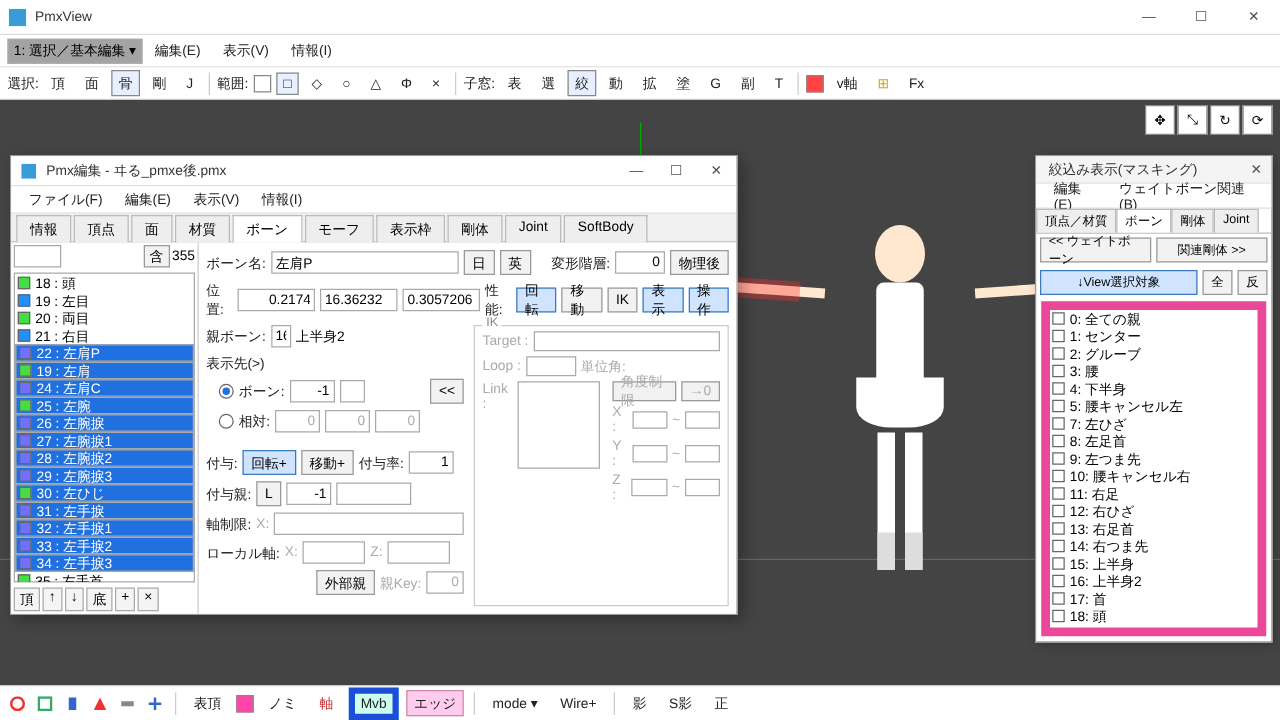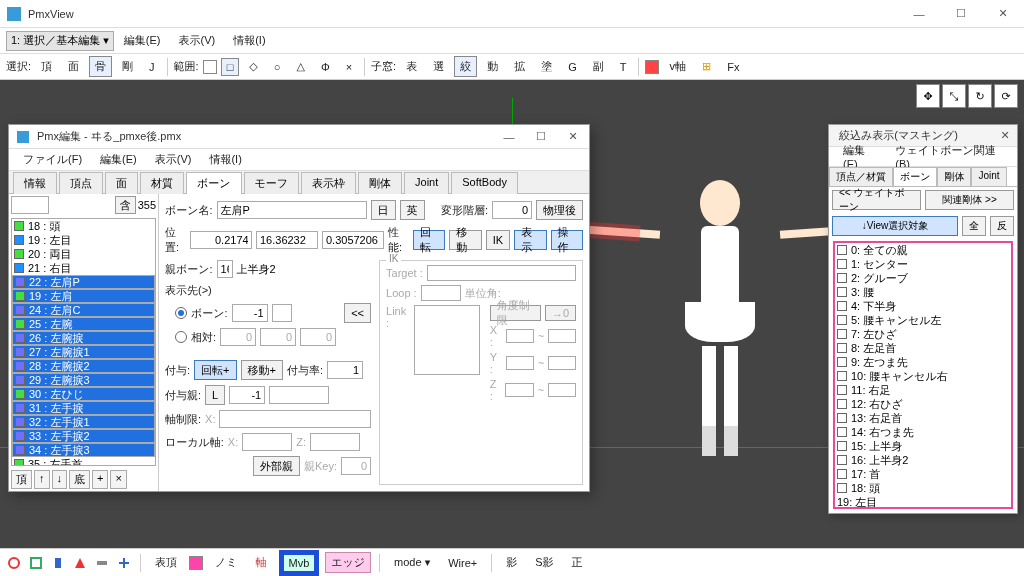--- a/index.html
+++ b/index.html
@@ -5,21 +5,21 @@
 * { box-sizing: border-box; margin: 0; padding: 0; font-family: "Yu Gothic UI", "Meiryo", sans-serif; font-size: 11px; }
 body { width: 1024px; height: 576px; background: #f0f0f0; overflow: hidden; position: relative; }
 
 .titlebar { height: 28px; background: #fff; display: flex; align-items: center; padding-left: 6px; border-bottom: 1px solid #ddd; }
 .titlebar .icon { width: 16px; height: 16px; margin-right: 6px; display: flex; align-items: center; justify-content: center; }
 .titlebar .title { flex: 1; color: #333; }
 .winbtns { display: flex; }
 .winbtn { width: 42px; height: 28px; display: flex; align-items: center; justify-content: center; color: #555; }
 
 .menubar { height: 26px; background: #fff; display: flex; align-items: center; padding: 0 6px; gap: 2px; border-bottom: 1px solid #ddd; }
-.sel { border: 1px solid #aaa; padding: 1px 4px; background: #e5e5e5; height: 20px; display: flex; align-items: center; }
+.sel { border: 1px solid #aaa; padding: 1px 4px; background: #a3a3a3; height: 20px; display: flex; align-items: center; }
 .menubar .mi { padding: 3px 8px; color: #222; }
 
 .toolbar { height: 26px; background: #fff; display: flex; align-items: center; padding: 0 6px; gap: 4px; border-bottom: 1px solid #ccc; font-size: 11px; }
 .tbtn { padding: 2px 5px; border: 1px solid transparent; color: #222; }
 .tbtn.active { border: 1px solid #888; background: #e8f0ff; }
 .tsep { width: 1px; height: 18px; background: #ccc; margin: 0 2px; }
 .colorbox { width: 14px; height: 14px; border: 1px solid #888; }
 
 .viewport { position: absolute; top: 80px; left: 0; right: 0; bottom: 28px; background: #444; }
 .viewport .axis { position: absolute; bottom: 100px; left: 50%; width: 1px; height: 350px; background: linear-gradient(#0a0,#070); }
@@ -75,21 +75,21 @@
 
 
 .rpanel { position: absolute; top: 124px; right: 6px; width: 190px; height: 390px; background: #fff; border: 1px solid #999; box-shadow: 2px 2px 8px rgba(0,0,0,.25); display: flex; flex-direction: column; }
 .rpanel .titlebar { height: 22px; background: #f4f4f4; }
 .rpanel .menubar { height: 20px; font-size: 10px; }
 .rtabs { display: flex; border-bottom: 1px solid #bbb; }
 .rtab { padding: 2px 6px; border: 1px solid #bbb; border-bottom: none; font-size: 10px; background: #eee; }
 .rtab.active { background: #fff; }
 .rbtns { display: flex; gap: 4px; padding: 3px; }
 .rbtns .btn { font-size: 10px; flex: 1; justify-content: center; }
-.rlist { flex: 1; overflow-y: auto; border: 2px solid #ec4899; margin: 2px 4px 4px; }
+.rlist { flex: 1; overflow-y: auto; border: 7px solid #ec4899; margin: 2px 4px 4px; }
 .rlist-item { display: flex; align-items: center; padding: 0 2px; height: 14px; }
 .rlist-item .cb { width: 10px; height: 10px; border: 1px solid #666; margin-right: 4px; }
 
 .bottombar { position: absolute; bottom: 0; left: 0; right: 0; height: 28px; background: #fff; border-top: 1px solid #ccc; display: flex; align-items: center; padding: 0 6px; gap: 6px; }
 .bottombar .ico { width: 16px; height: 16px; display: flex; align-items: center; justify-content: center; border: 1px solid transparent; }
 </style>
 </head>
 <body>
 
 <div class="titlebar">

